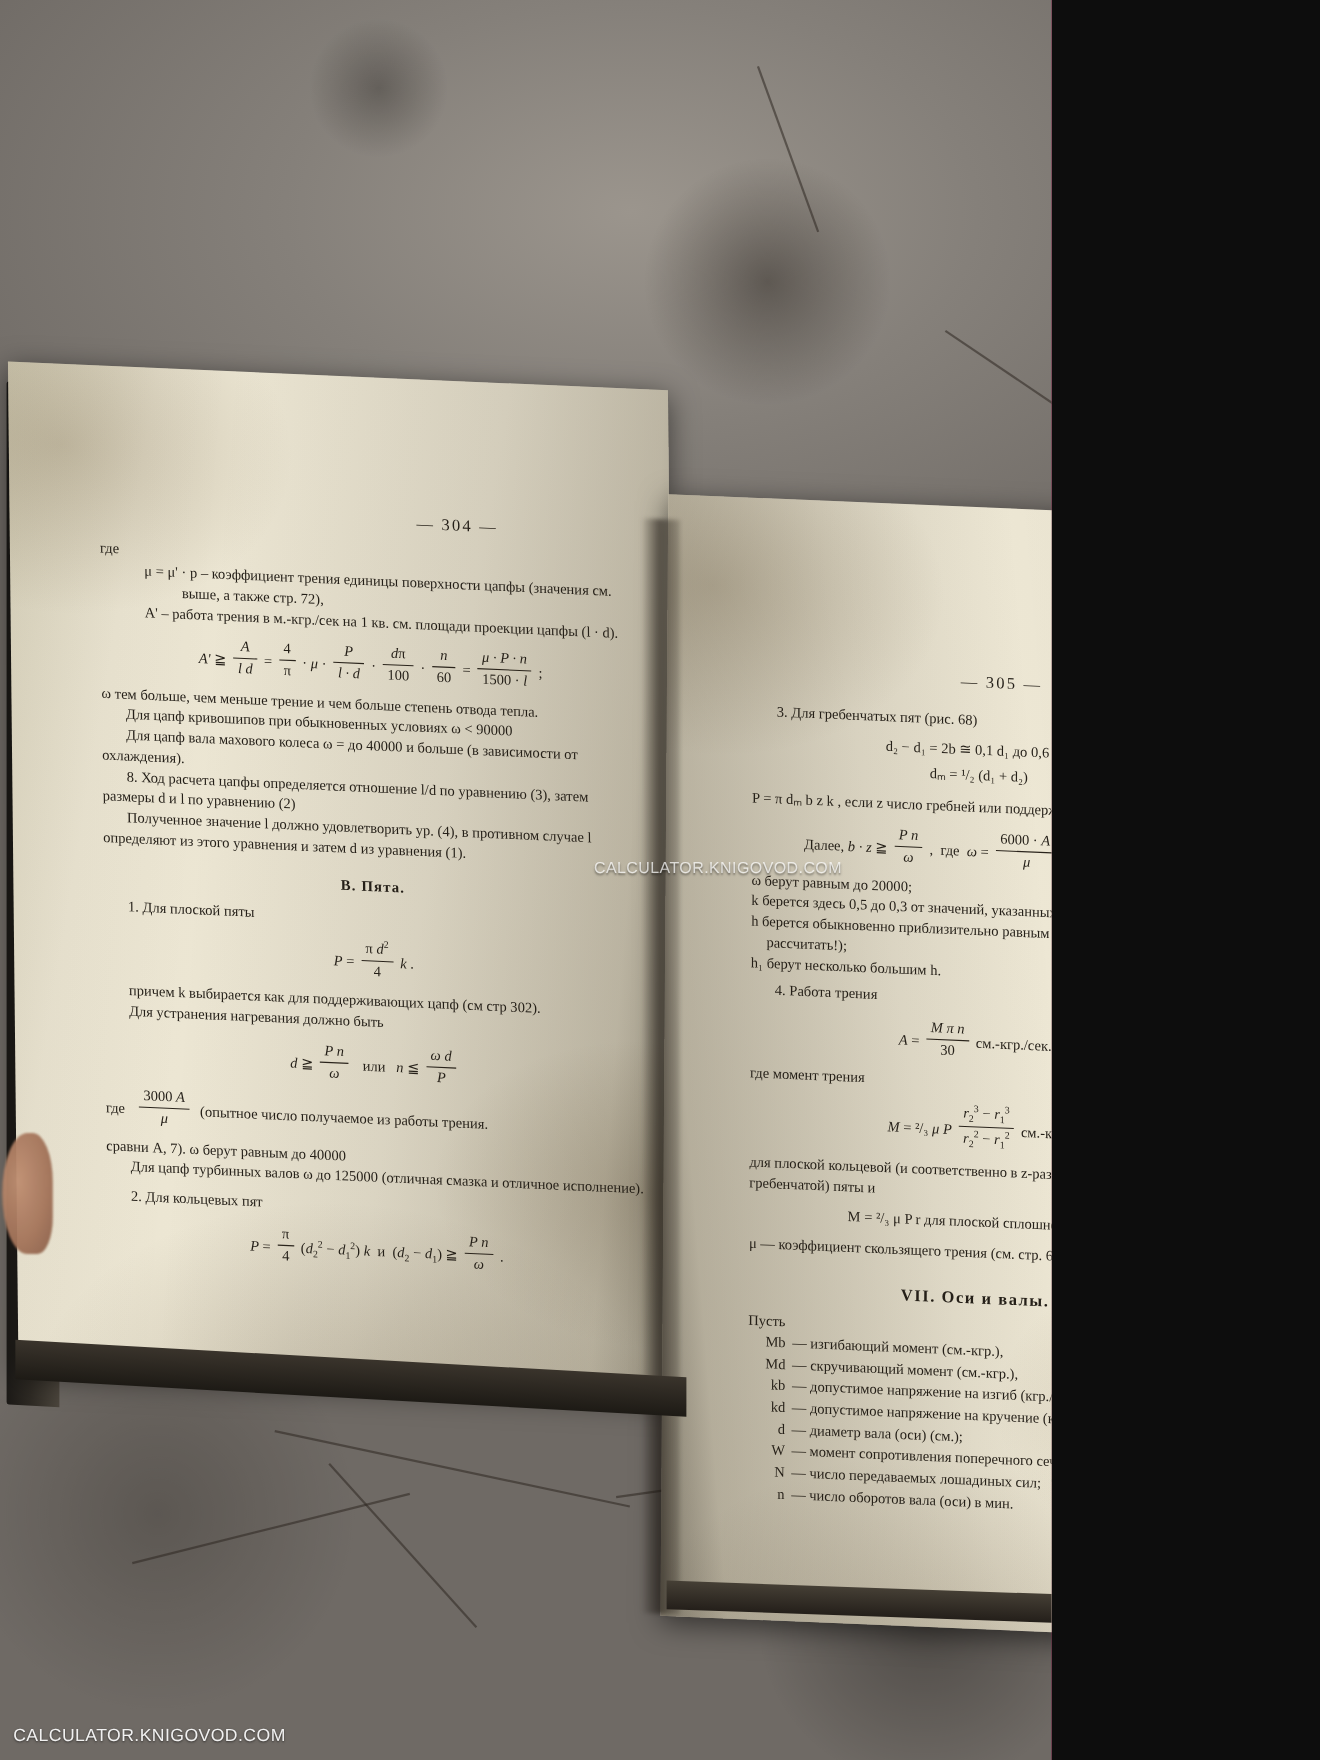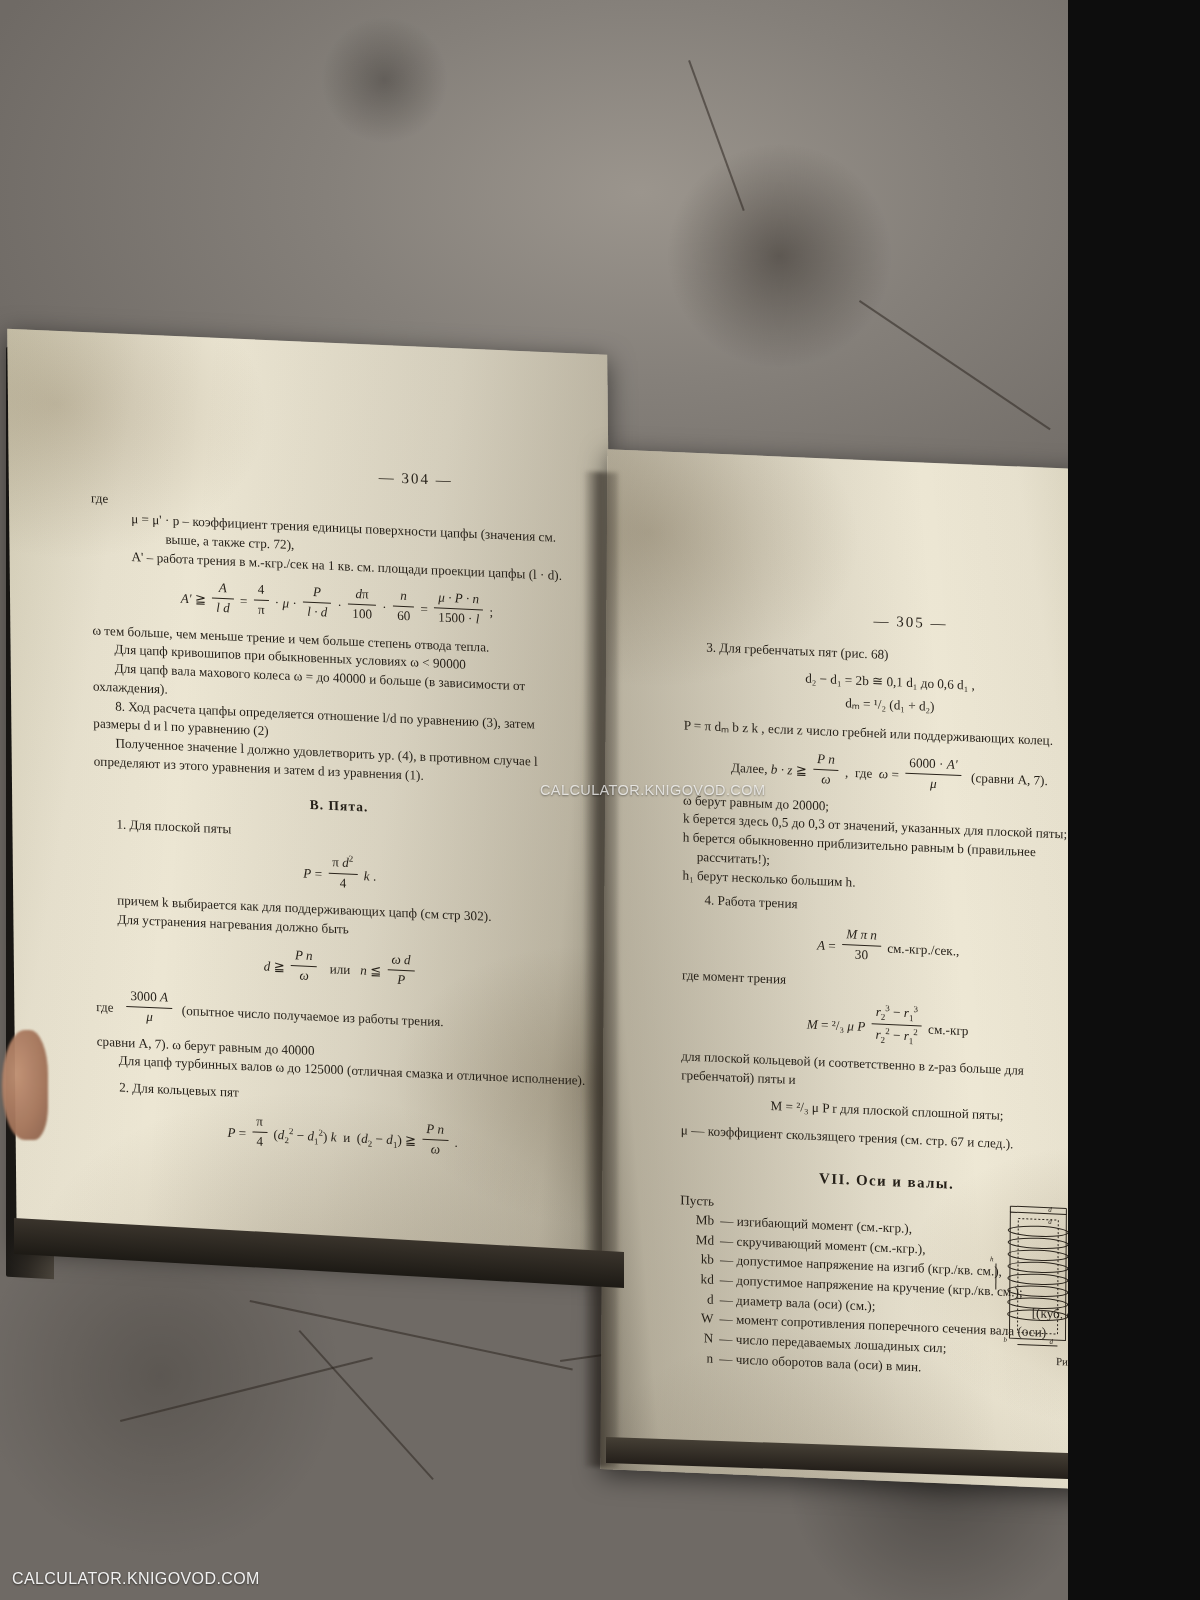--- a/index.html
+++ b/index.html
@@ -2,21 +2,21 @@
 <html><head>
 <meta charset="utf-8">
 <style>
   html, body {
     margin: 0;
     padding: 0;
     background: #0d0d0d;
   }
   #page {
     position: relative;
-    width: 1068px;
+    width: 956px;
     height: 1600px;
     overflow: hidden;
     font-family: "Liberation Serif", serif;
     background: #be185d;
   }
   
   .backdrop {
     position: absolute;
     inset: 0;
     background:

